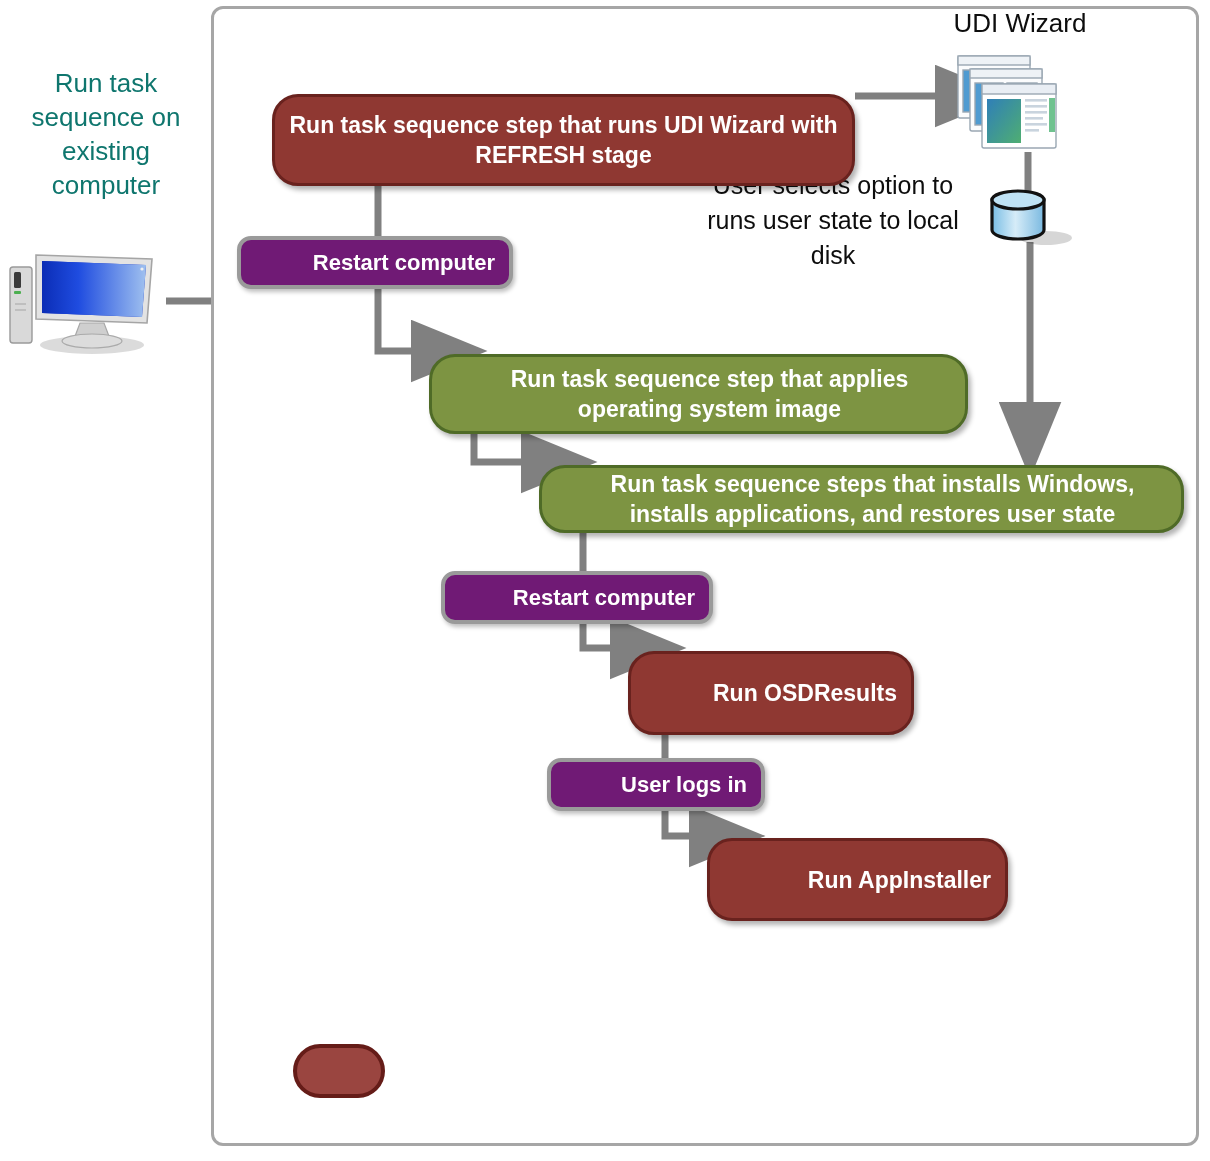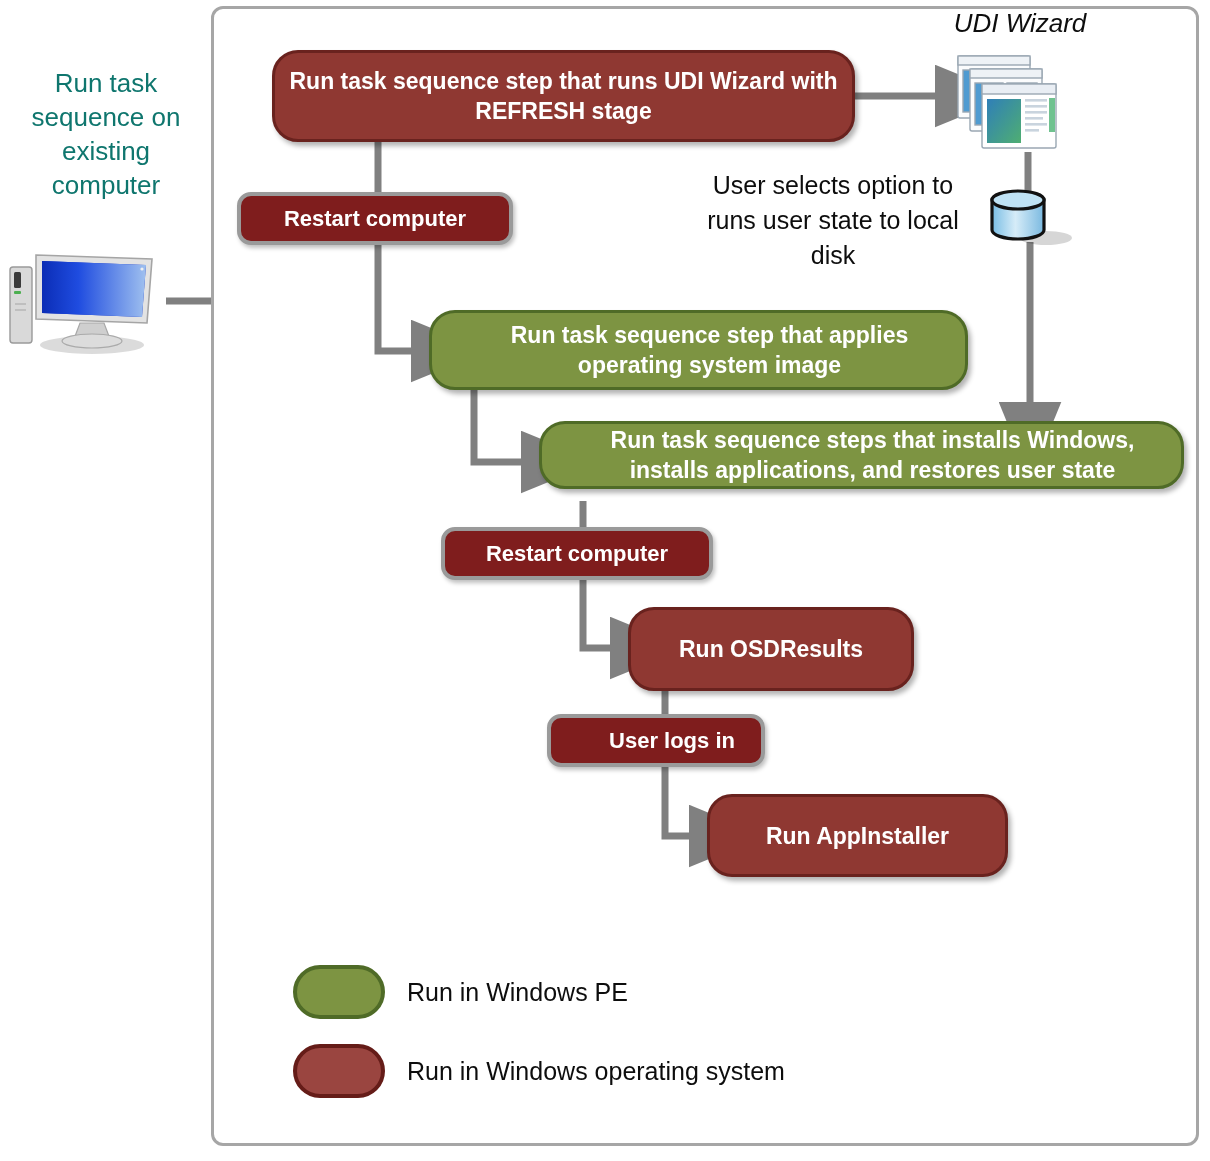--- a/index.html
+++ b/index.html
@@ -25,58 +25,59 @@
   
   .outer-box{
     position:absolute;left:211px;top:6px;width:988px;height:1140px;
     border:3px solid #a6a6a6;border-radius:12px;background:transparent;
     box-sizing:border-box;
   }
 
   
   .node{
     position:absolute;box-sizing:border-box;
-    display:flex;align-items:center;justify-content:center;
+    display:flex;align-items:center;justify-content:flex-end;
     text-align:center;color:#ffffff;font-weight:bold;
     border-radius:26px;
     line-height:30px;
+    margin-top:44px;
   }
   .node .lbl{display:block;padding:0 14px;}
   .node.red{
     background:#8f3832;border:3px solid #69221e;
     box-shadow:3px 4px 5px rgba(0,0,0,.30);
   }
   .node.green{
     background:#7d9442;border:3px solid #4f6b27;
     box-shadow:3px 4px 5px rgba(0,0,0,.30);
     padding-left:22px;
   }
   .node.gray{
-    background:#7f1d1d;border:4px solid #9a9a9a;
+    background:#701a75;border:4px solid #9a9a9a;
     border-radius:16px;box-shadow:2px 3px 4px rgba(0,0,0,.25);
   }
 
   
   #n-udi-step   {left:272px;top:50px;width:583px;height:92px;font-size:23px;}
   #n-restart-1  {left:237px;top:192px;width:276px;height:53px;font-size:22px;border-radius:14px;}
   #n-apply-os   {left:429px;top:310px;width:539px;height:80px;font-size:23px;}
   #n-install    {left:539px;top:421px;width:645px;height:68px;font-size:23px;}
   #n-restart-2  {left:441px;top:527px;width:272px;height:53px;font-size:22px;border-radius:14px;}
   #n-osdresults {left:628px;top:607px;width:286px;height:84px;font-size:23px;}
   #n-userlogin  {left:547px;top:714px;width:218px;height:53px;font-size:22px;border-radius:14px;padding-left:32px;}
   #n-appinstall {left:707px;top:794px;width:301px;height:83px;font-size:23px;border-radius:25px;}
 
   
   .side-note{
     position:absolute;left:700px;top:168px;width:266px;
     text-align:center;font-size:25px;line-height:35px;color:#0d0d0d;
   }
   .udi-caption{
     position:absolute;left:895px;top:8px;width:250px;
-    text-align:center;font-size:26px;color:#0d0d0d;font-style:italic;
+    text-align:center;font-size:26px;color:#0d0d0d;
   }
   .wizard-stack{position:absolute;left:952px;top:52px;width:110px;height:105px;}
   .db-icon{position:absolute;left:982px;top:188px;width:92px;height:62px;}
 
   
   .legend-row{position:absolute;display:flex;align-items:center;}
   #legend-pe{left:293px;top:965px;}
   #legend-os{left:293px;top:1044px;}
   .legend-swatch{
     width:92px;height:54px;border-radius:27px;margin-right:22px;
@@ -224,23 +225,18 @@
   </div>
 
   <div class="node gray" id="n-userlogin">
     <span class="lbl">User logs in</span>
   </div>
 
   <div class="node red" id="n-appinstall">
     <span class="lbl">Run AppInstaller</span>
   </div>
 
-  <div class="legend-row" id="legend-pe">
-    <div class="legend-swatch green"></div>
-    <div class="legend-text">Run in Windows  PE</div>
-  </div>
 
   <div class="legend-row" id="legend-os">
     <div class="legend-swatch red"></div>
-    <div class="legend-text">Run in Windows operating system</div>
   </div>
 
 </div>
 
 </body></html>

